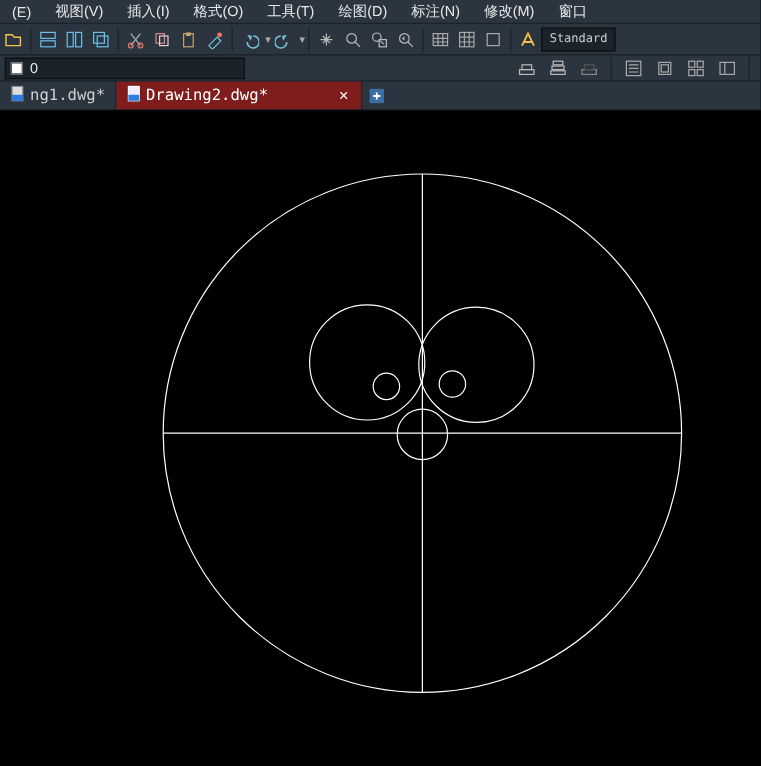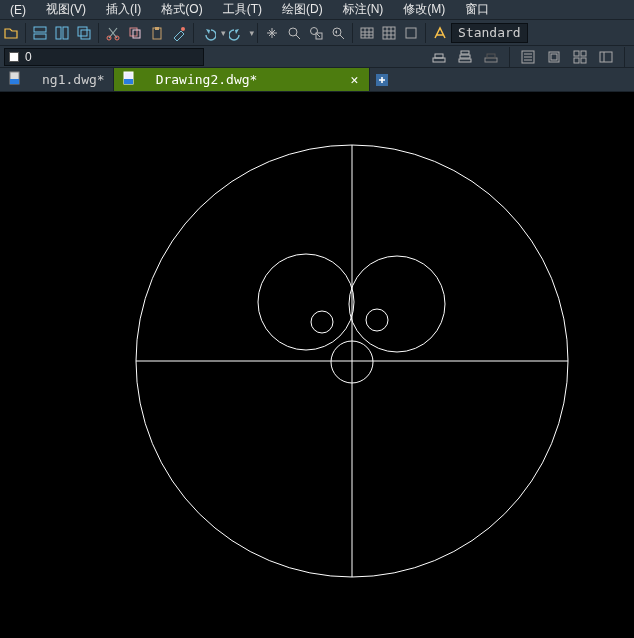--- a/index.html
+++ b/index.html
@@ -53,21 +53,21 @@
   .style-box {
     height: 20px;
     min-width: 60px;
     border: 1px solid #0a0f14;
     background: #1a222a;
     color: #cfcfcf;
     display: flex;
     align-items: center;
     padding: 0 6px;
     font-family: monospace;
-    font-size: 13px;
+    font-size: 10px;
   }
   .layerbar {
     display: flex;
     align-items: center;
     height: 22px;
     background: #2a3540;
     border-bottom: 1px solid #1a222a;
     overflow: hidden;
   }
   .layer-select {
@@ -105,24 +105,24 @@
   .tab {
     display: flex;
     align-items: center;
     height: 100%;
     padding: 0 8px;
     color: #cfcfcf;
     font-family: "SimSun", monospace;
     font-size: 13px;
     cursor: pointer;
     border-right: 1px solid #1a222a;
-    gap: 20px;
+    gap: 3px;
   }
   .tab.active {
-    background: #4d7c0f;
+    background: #7f1d1d;
     color: #fff;
   }
   .tab-close {
     width: 14px; height: 14px;
     display: flex; align-items: center; justify-content: center;
     font-weight: bold;
   }
   .tab-new {
     width: 24px;
     display: flex; align-items: center; justify-content: center;

